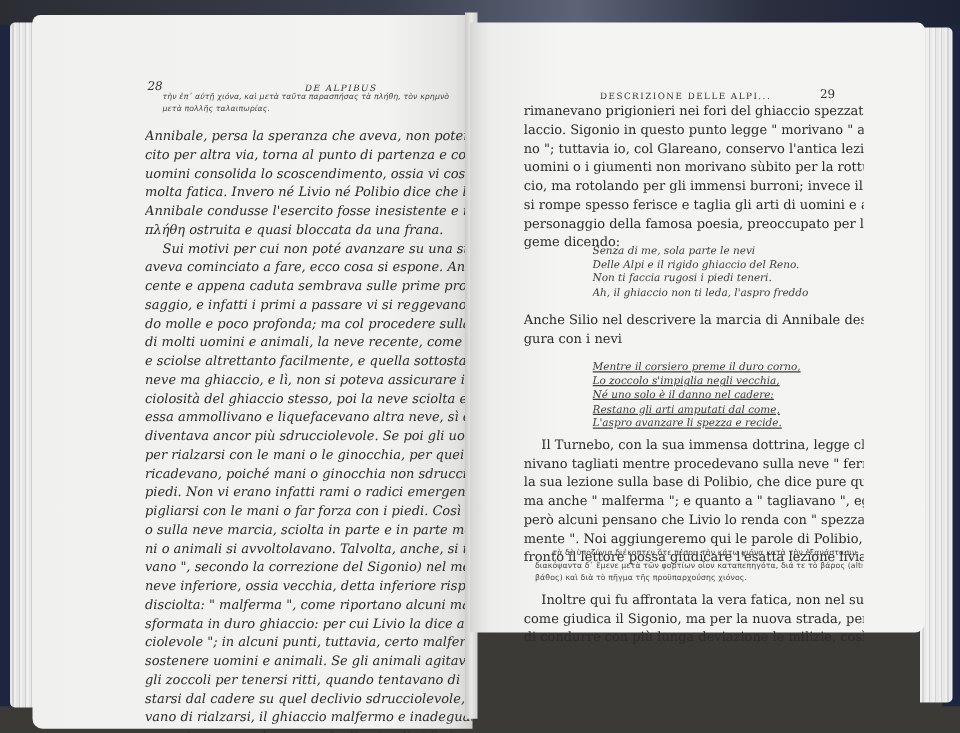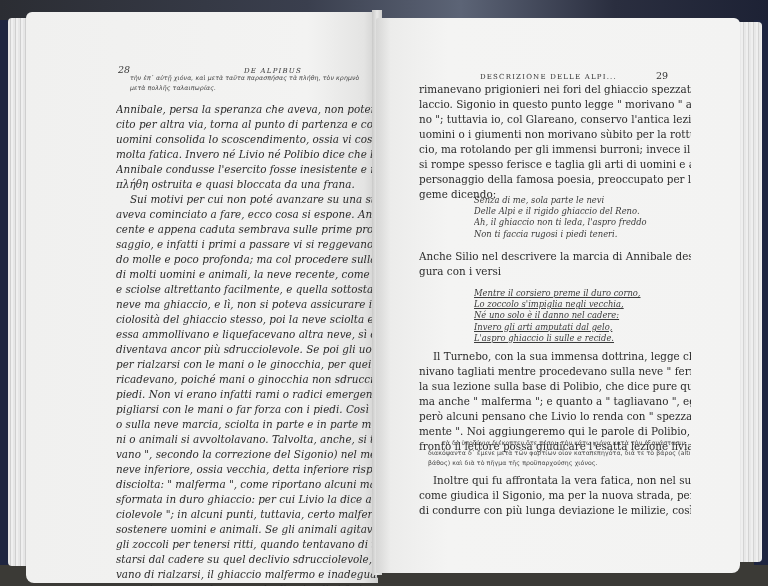--- a/index.html
+++ b/index.html
@@ -34,21 +34,21 @@
     position: absolute; background: #f2f2f1; color: #2a2a2a;
     box-sizing: border-box;
   }
   .page-left {
     left: 26px; top: 12px; width: 352px; height: 571px;
     border-radius: 6px 2px 0 8px;
     background: linear-gradient(90deg, #f0f0ef 0%, #f3f3f2 80%, #e4e4e3 96%, #cfcfce 100%);
     font-style: italic;
   }
   .page-right {
-    left: 376px; top: 18px; width: 364px; height: 555px;
+    left: 376px; top: 18px; width: 364px; height: 488px;
     border-radius: 2px 6px 8px 0;
     background: linear-gradient(90deg, #d6d6d5 0%, #ececeb 4%, #f4f4f3 20%, #f3f3f2 100%);
   }
   .gutter {
     position: absolute; left: 372px; top: 10px; width: 10px; height: 565px;
     background: linear-gradient(90deg, #c9c9c8, #e9e9e8, #cfcfce);
   }
   .running-head {
     position: absolute; font-size: 7px; letter-spacing: 1.2px; color: #333;
     text-transform: uppercase;
@@ -135,35 +135,35 @@
       <span class="line">uomini o i giumenti non morivano sùbito per la rottura del ghiac-</span>
       <span class="line">cio, ma rotolando per gli immensi burroni; invece il ghiaccio quando</span>
       <span class="line">si rompe spesso ferisce e taglia gli arti di uomini e animali, per cui il</span>
       <span class="line">personaggio della famosa poesia, preoccupato per la sua Licoride,</span>
       <span class="line">geme dicendo:</span>
     </div>
 
   <div class="verse" id="rv1" style="left:98px; top:177px;">
       <span class="line">Senza di me, sola parte le nevi</span>
       <span class="line">Delle Alpi e il rigido ghiaccio del Reno.</span>
+      <span class="line">Non ti faccia rugosi i piedi teneri.</span>
       <span class="line">Ah, il ghiaccio non ti leda, l'aspro freddo</span>
-      <span class="line">Non ti faccia rugosi i piedi teneri.</span>
     </div>
 
   <div class="body-text" id="rp2" style="left:43px; top:231px; width:272px;">
       <span class="line">Anche Silio nel descrivere la marcia di Annibale descrive questa scia-</span>
-      <span class="line">gura con i versi</span>
+      <span class="line">gura con i nevi</span>
     </div>
 
   <div class="verse" id="rv2" style="left:98px; top:270px;text-decoration:underline;">
       <span class="line">Mentre il corsiero preme il duro corno,</span>
       <span class="line">Lo zoccolo s'impiglia negli vecchia,</span>
       <span class="line">Né uno solo è il danno nel cadere:</span>
-      <span class="line">Invero gli arti amputati dal gelo,</span>
-      <span class="line">L'aspro ghiaccio li sulle e recide.</span>
+      <span class="line">Restano gli arti amputati dal come,</span>
+      <span class="line">L'aspro avanzare li spezza e recide.</span>
     </div>
 
   <div class="body-text" id="rp3" style="left:43px; top:331px; width:272px;">
       <span class="line" style="text-indent: 14px;">Il Turnebo, con la sua immensa dottrina, legge che talvolta ve-</span>
       <span class="line">nivano tagliati mentre procedevano sulla neve " ferma ", e sostiene</span>
       <span class="line">la sua lezione sulla base di Polibio, che dice pure quella neve " ferma ":</span>
       <span class="line">ma anche " malferma "; e quanto a " tagliavano ", egli ha διέκοπτεν;</span>
       <span class="line">però alcuni pensano che Livio lo renda con " spezzavano profonda-</span>
       <span class="line">mente ". Noi aggiungeremo qui le parole di Polibio, affinché dal con-</span>
       <span class="line">fronto il lettore possa giudicare l'esatta lezione liviana:</span>

